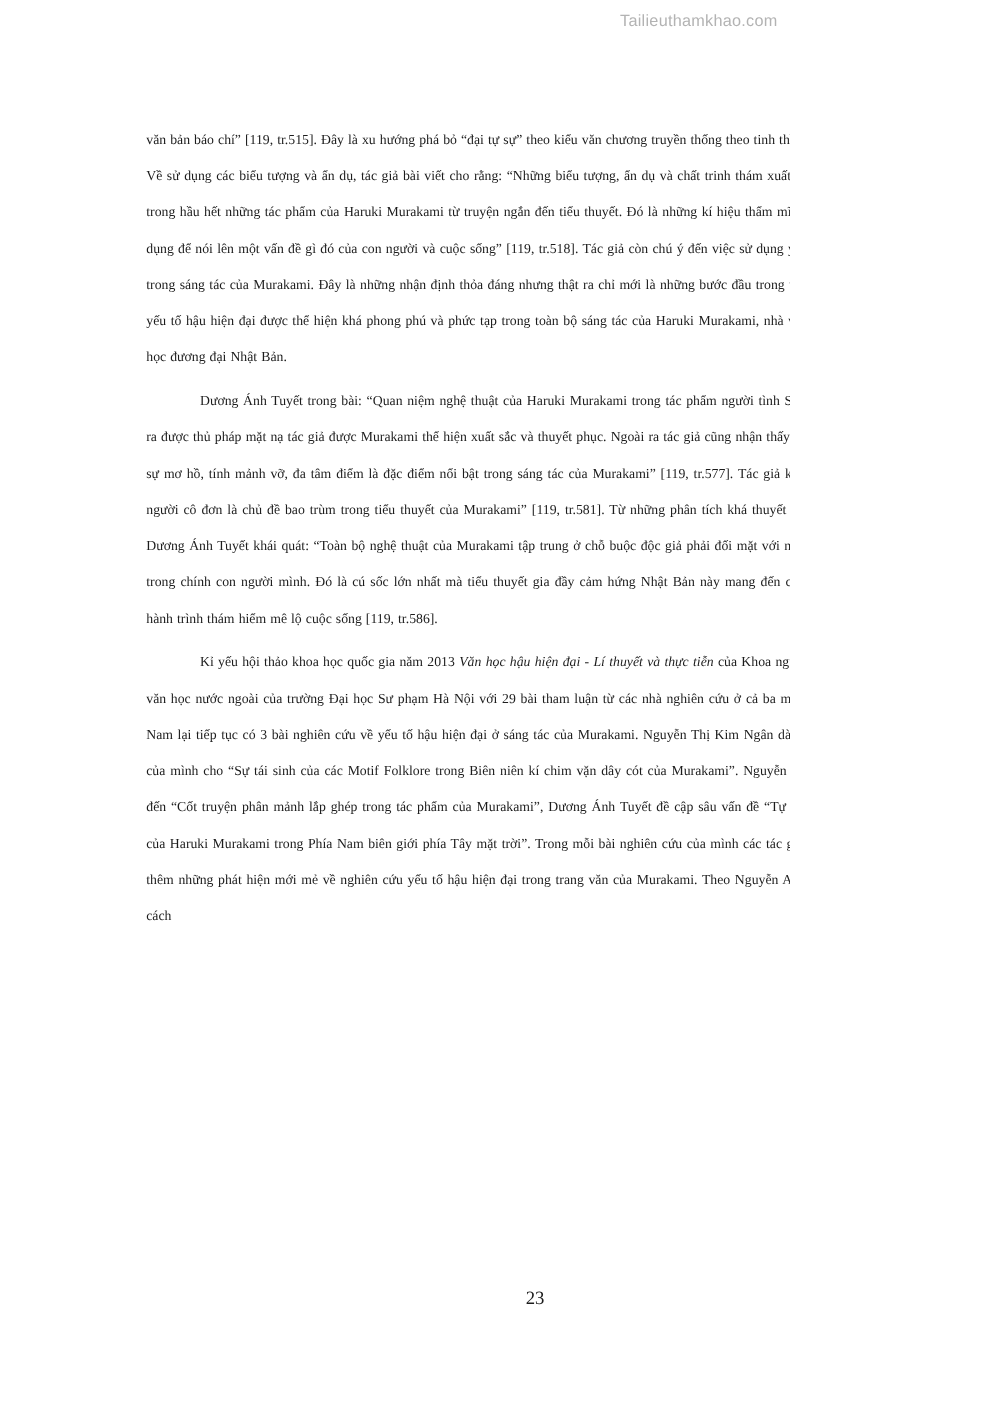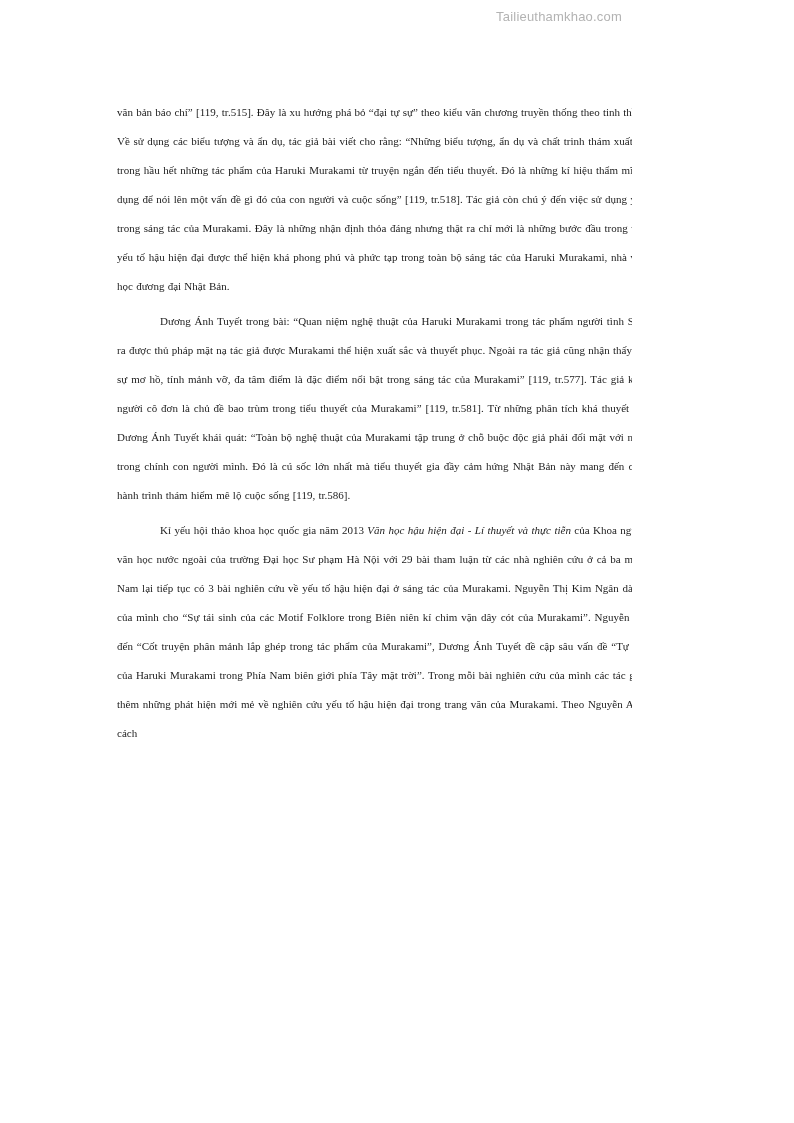--- a/index.html
+++ b/index.html
@@ -61,14 +61,15 @@
   <div class="content">
 
     <p class="para"><span>văn bản báo chí” [119, tr.515]. Đây là xu hướng phá bỏ “đại tự sự” theo kiểu văn chương truyền thống theo tinh thần hậu hiện đại. Về sử dụng các biểu tượng và ẩn dụ, tác giả bài viết cho rằng: “Những biểu tượng, ẩn dụ và chất trinh thám xuất hiện khá nhiều trong hầu hết những tác phẩm của Haruki Murakami từ truyện ngắn đến tiểu thuyết. Đó là những kí hiệu thẩm mĩ mà nhà văn sử dụng để nói lên một vấn đề gì đó của con người và cuộc sống” [119, tr.518]. Tác giả còn chú ý đến việc sử dụng yếu tố giễu nhại trong sáng tác của Murakami. Đây là những nhận định thỏa đáng nhưng thật ra chỉ mới là những bước đầu trong việc nghiên cứu yếu tố hậu hiện đại được thể hiện khá phong phú và phức tạp trong toàn bộ sáng tác của Haruki Murakami, nhà văn lớn của văn học đương đại Nhật Bản.</span></p>
 
     <p class="para indent"><span>Dương Ánh Tuyết trong bài: “Quan niệm nghệ thuật của Haruki Murakami trong tác phẩm người tình Sputnick” đã chỉ ra được thủ pháp mặt nạ tác giả được Murakami thể hiện xuất sắc và thuyết phục. Ngoài ra tác giả cũng nhận thấy “tính nước đôi, sự mơ hồ, tính mảnh vỡ, đa tâm điểm là đặc điểm nổi bật trong sáng tác của Murakami” [119, tr.577]. Tác giả khẳng định “con người cô đơn là chủ đề bao trùm trong tiểu thuyết của Murakami” [119, tr.581]. Từ những phân tích khá thuyết phục của mình, Dương Ánh Tuyết khái quát: “Toàn bộ nghệ thuật của Murakami tập trung ở chỗ buộc độc giả phải đối mặt với những góc khuất trong chính con người mình. Đó là cú sốc lớn nhất mà tiểu thuyết gia đầy cảm hứng Nhật Bản này mang đến cho độc giả trên hành trình thám hiểm mê lộ cuộc sống [119, tr.586].</span></p>
 
     <p class="para indent"><span>Kỉ yếu hội thảo khoa học quốc gia năm 2013 </span><span class="italic">Văn học hậu hiện đại - Lí thuyết và thực tiễn</span><span> của Khoa ngữ văn - Bộ môn văn học nước ngoài của trường Đại học Sư phạm Hà Nội với 29 bài tham luận từ các nhà nghiên cứu ở cả ba miền Bắc, Trung, Nam lại tiếp tục có 3 bài nghiên cứu về yếu tố hậu hiện đại ở sáng tác của Murakami. Nguyễn Thị Kim Ngân dành sự quan tâm của mình cho “Sự tái sinh của các Motif Folklore trong Biên niên kí chim vặn dây cót của Murakami”. Nguyễn Anh Dân chú ý đến “Cốt truyện phân mảnh lắp ghép trong tác phẩm của Murakami”, Dương Ánh Tuyết đề cập sâu vấn đề “Tự sự hậu hiện đại của Haruki Murakami trong Phía Nam biên giới phía Tây mặt trời”. Trong mỗi bài nghiên cứu của mình các tác giả lại đóng góp thêm những phát hiện mới mẻ về nghiên cứu yếu tố hậu hiện đại trong trang văn của Murakami. Theo Nguyễn Anh Dân “phong cách</span></p>
 
   </div>
 
+  <div class="page-number">23</div>
 
 </div>
 
 </body></html>

